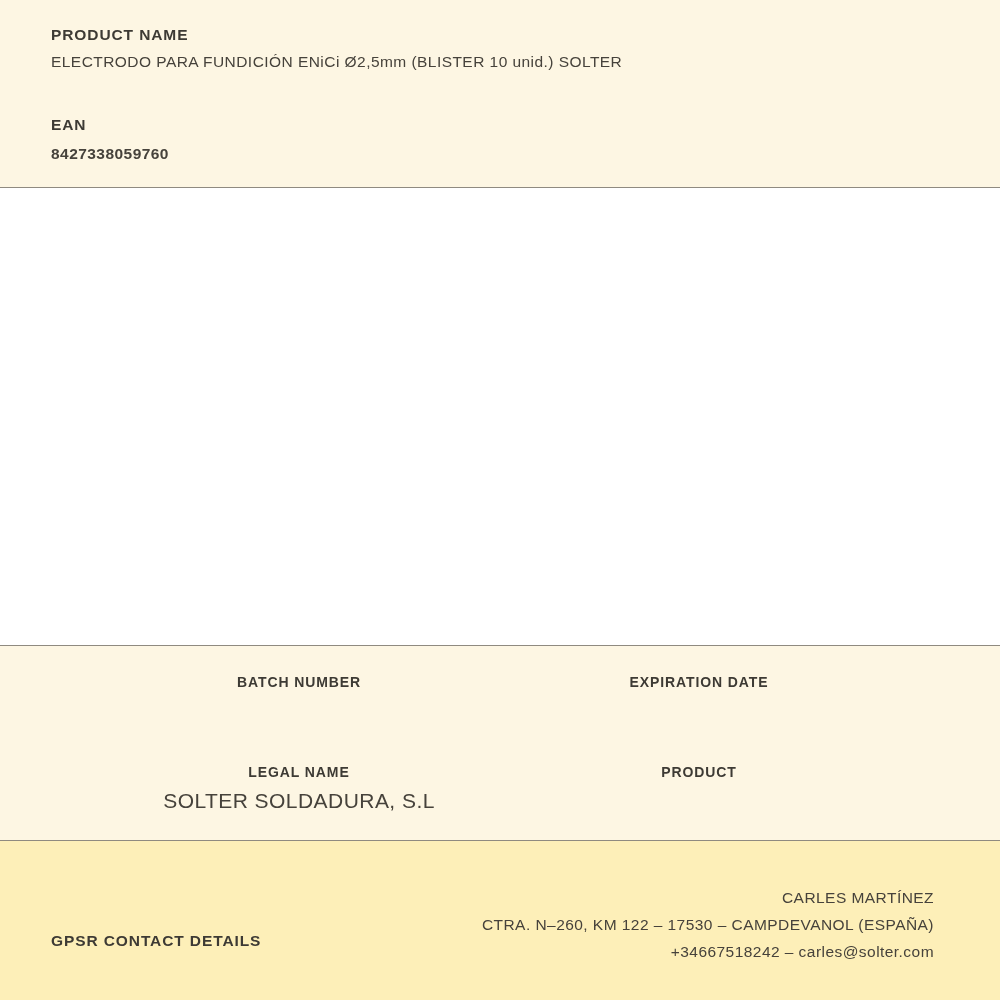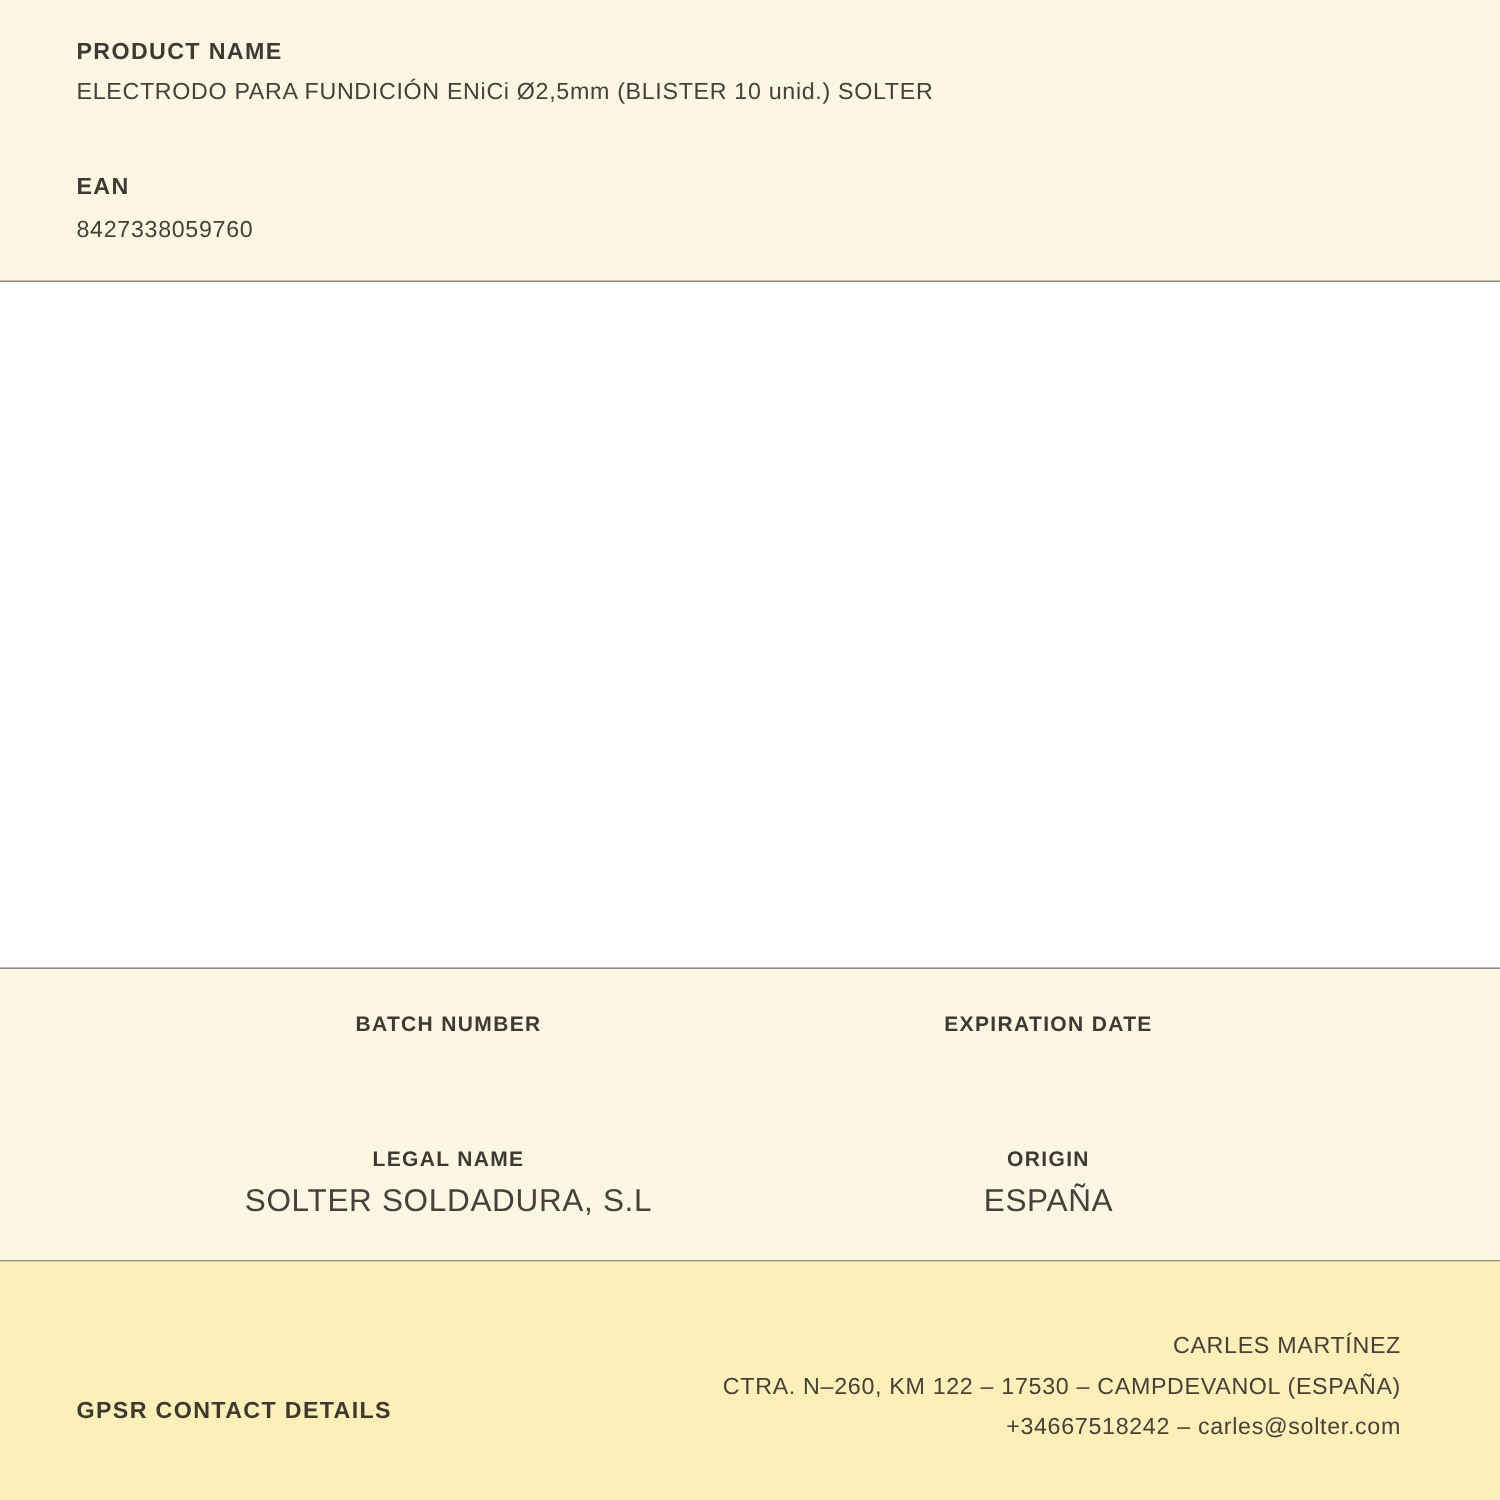--- a/index.html
+++ b/index.html
@@ -37,21 +37,21 @@
   }
   .field-value {
     font-size: 15.5px;
     font-weight: normal;
     letter-spacing: 0.45px;
     color: #46423b;
   }
   .top-block .f1-label { position: absolute; left: 51px; top: 26px; }
   .top-block .f1-value { position: absolute; left: 51px; top: 53px; text-align: center; }
   .top-block .f2-label { position: absolute; left: 51px; top: 116px; }
-  .top-block .f2-value { position: absolute; left: 51px; top: 145px; }
+  .top-block .f2-value { position: absolute; left: 51px; top: 145px; font-weight: bold; }
 
   
   .body-blank {
     position: absolute;
     left: 0; top: 188px;
     width: 1000px;
     height: 457px;
     background: #ffffff;
   }
 
@@ -144,22 +144,21 @@
     </div>
     <div class="mid-col right row-a">
       <div class="row-label">EXPIRATION DATE</div>
       <div class="row-value"></div>
     </div>
     <div class="mid-col left row-b">
       <div class="row-label">LEGAL NAME</div>
       <div class="row-value">SOLTER SOLDADURA, S.L</div>
     </div>
     <div class="mid-col right row-b">
-      <div class="row-label">ORIGIN</div>
-      <div class="row-value">ESPAÑA</div>
+      <div class="row-label">PRODUCT</div>
     </div>
   </section>
 
   <section class="footer">
     <div class="gpsr-label">GPSR CONTACT DETAILS</div>
     <div class="contact">
       <div class="contact-line">CARLES MARTÍNEZ</div>
       <div class="contact-line">CTRA. N–260, KM 122 – 17530 – CAMPDEVANOL (ESPAÑA)</div>
       <div class="contact-line">+34667518242 – carles@solter.com</div>
     </div>

